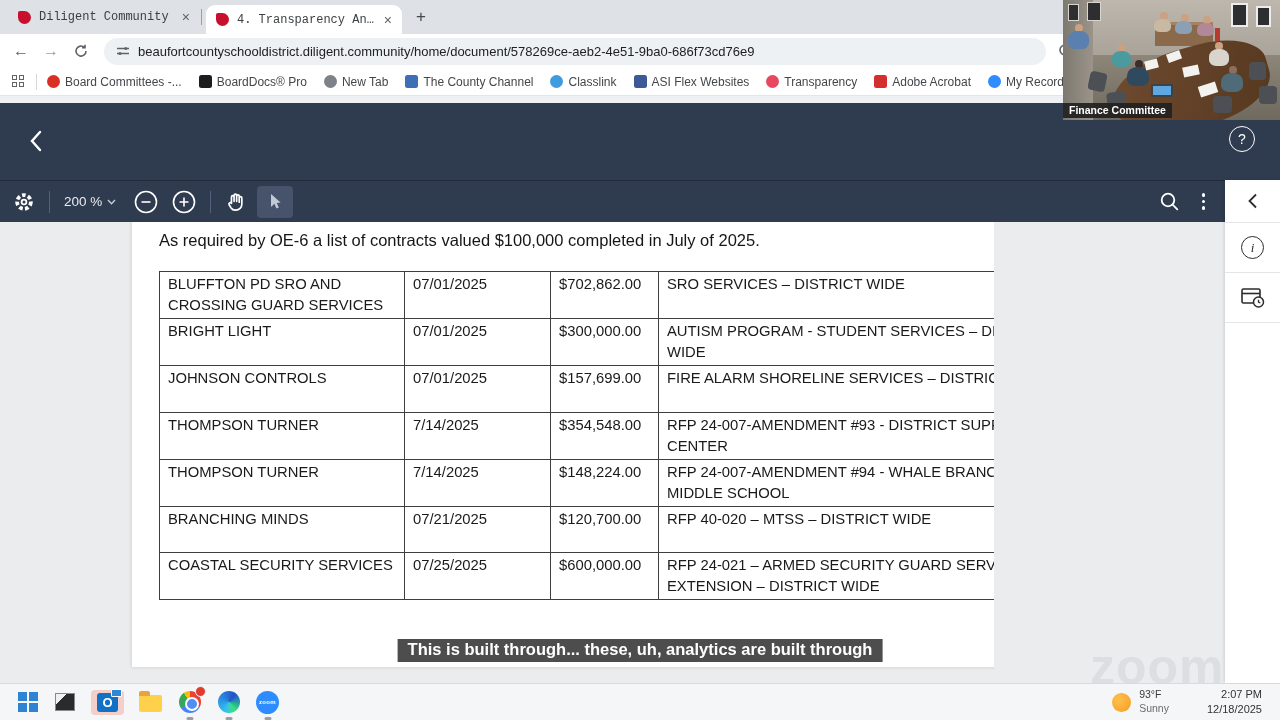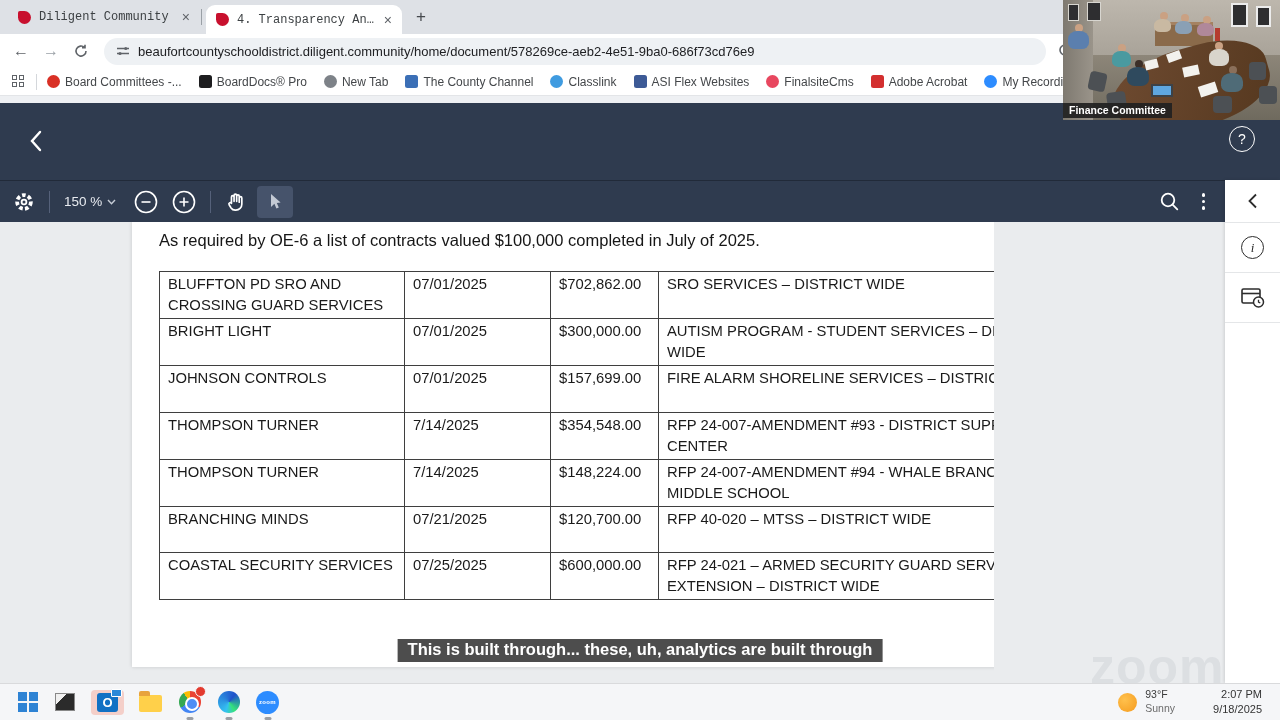--- a/index.html
+++ b/index.html
@@ -195,21 +195,21 @@
         <span class="bookmark">
           <span class="favicon" style="background: rgb(63, 155, 224); border-radius: 50%;"></span>
           <span>Classlink</span>
         </span>
         <span class="bookmark">
           <span class="favicon" style="background: rgb(61, 90, 150); border-radius: 2.5px;"></span>
           <span>ASI Flex Websites</span>
         </span>
         <span class="bookmark">
           <span class="favicon" style="background: rgb(232, 71, 95); border-radius: 50%;"></span>
-          <span>FinalsiteCms</span>
+          <span>Transparency</span>
         </span>
         <span class="bookmark">
           <span class="favicon" style="background: rgb(211, 47, 47); border-radius: 2.5px;"></span>
           <span>Adobe Acrobat</span>
         </span>
         <span class="bookmark">
           <span class="favicon" style="background: rgb(45, 140, 255); border-radius: 50%;"></span>
           <span>My Recordings - Zo...</span>
         </span>
         <span class="bookmark">
@@ -232,21 +232,21 @@
   <div id="app-toolbar">
     <span class="tool" id="gear-btn">
       <svg width="22" height="22" viewBox="0 0 22 22">
           <circle cx="11" cy="11" r="6.5" fill="none" stroke="#fff" stroke-width="4.5" stroke-dasharray="3.4 2.2"></circle>
           <circle cx="11" cy="11" r="5" fill="#2f3b4f"></circle>
           <circle cx="11" cy="11" r="2.4" fill="none" stroke="#fff" stroke-width="1.8"></circle>
         </svg>
     </span>
     <span class="tb-sep"></span>
     <span id="zoom-level">
-      <span>150 %</span>
+      <span>200 %</span>
       <svg width="9" height="6" viewBox="0 0 9 6">
           <path d="M1 1 L4.5 4.7 L8 1" fill="none" stroke="#c6ccd6" stroke-width="1.4"></path>
         </svg>
     </span>
     <span class="tool" style="margin-right:14px;">
       <svg width="24" height="24" viewBox="0 0 24 24">
           <circle cx="12" cy="12" r="10.5" fill="none" stroke="#fff" stroke-width="1.6"></circle>
           <path d="M7.5 12h9" stroke="#fff" stroke-width="1.6"></path>
         </svg>
     </span>
@@ -440,18 +440,18 @@
     <div id="tb-right">
       <div id="weather">
         <div id="sun-icon"></div>
         <div class="wx-text">
           <div>93°F</div>
           <div style="color:#6b6b6b;">Sunny</div>
         </div>
       </div>
       <div id="clock">
         <div>2:07 PM</div>
-        <div>9/18/2025</div>
+        <div>12/18/2025</div>
       </div>
     </div>
   </div>
 
 </div>
 
 </body></html>

